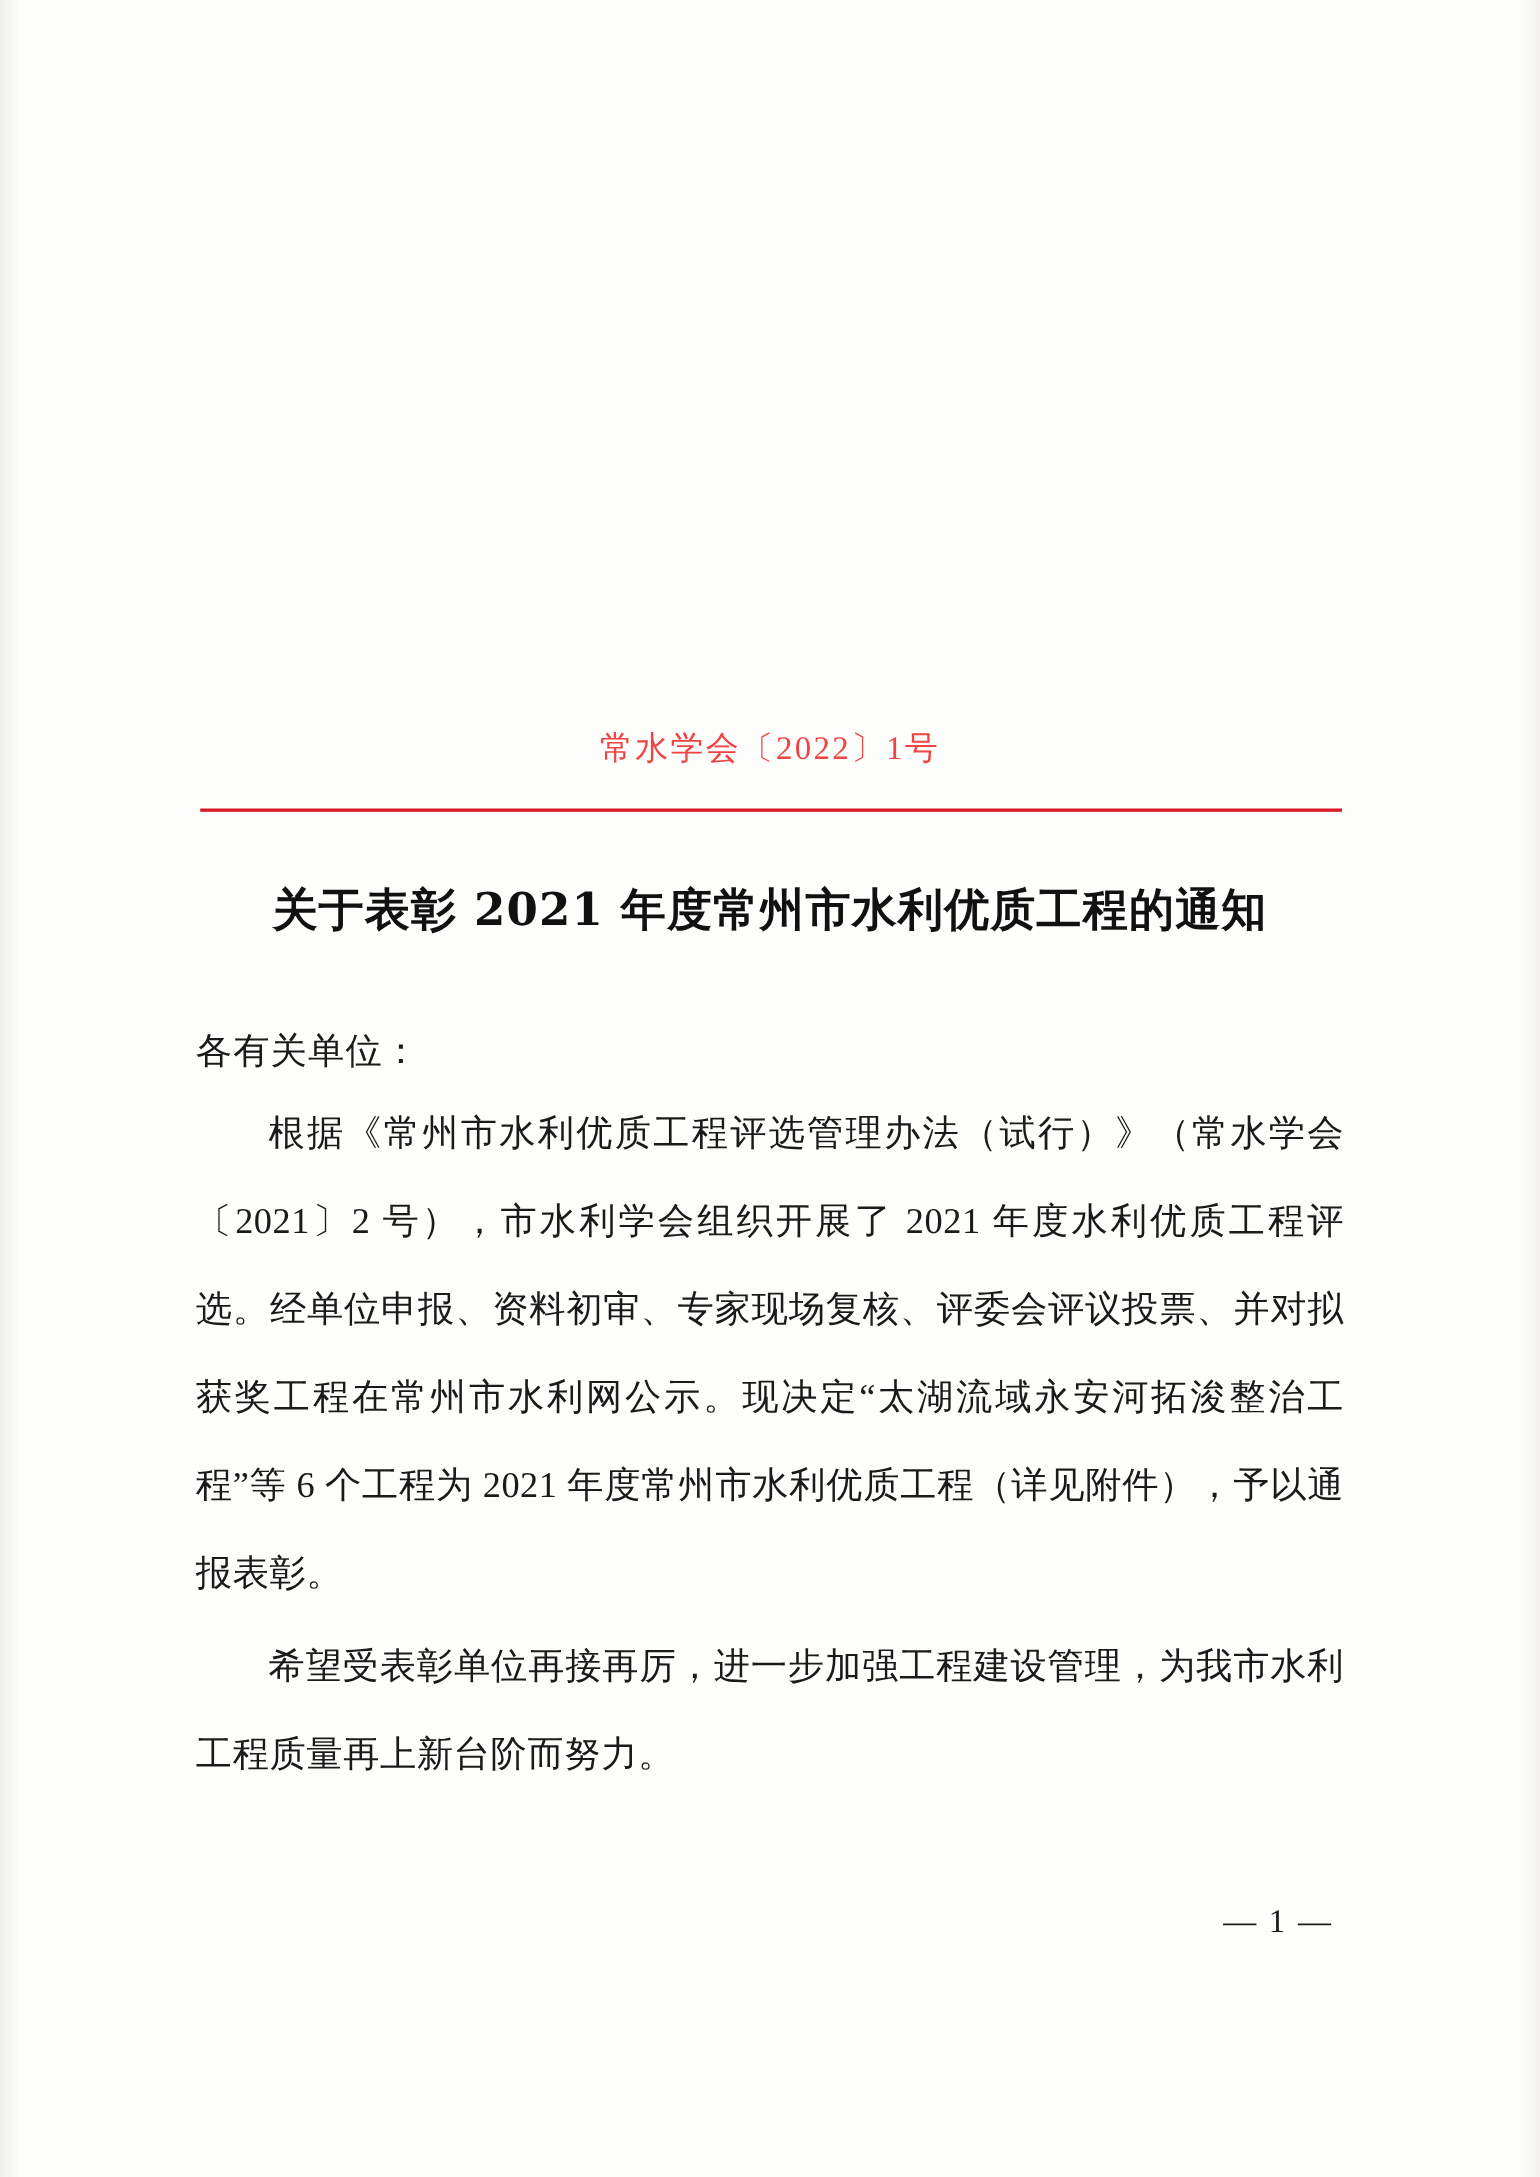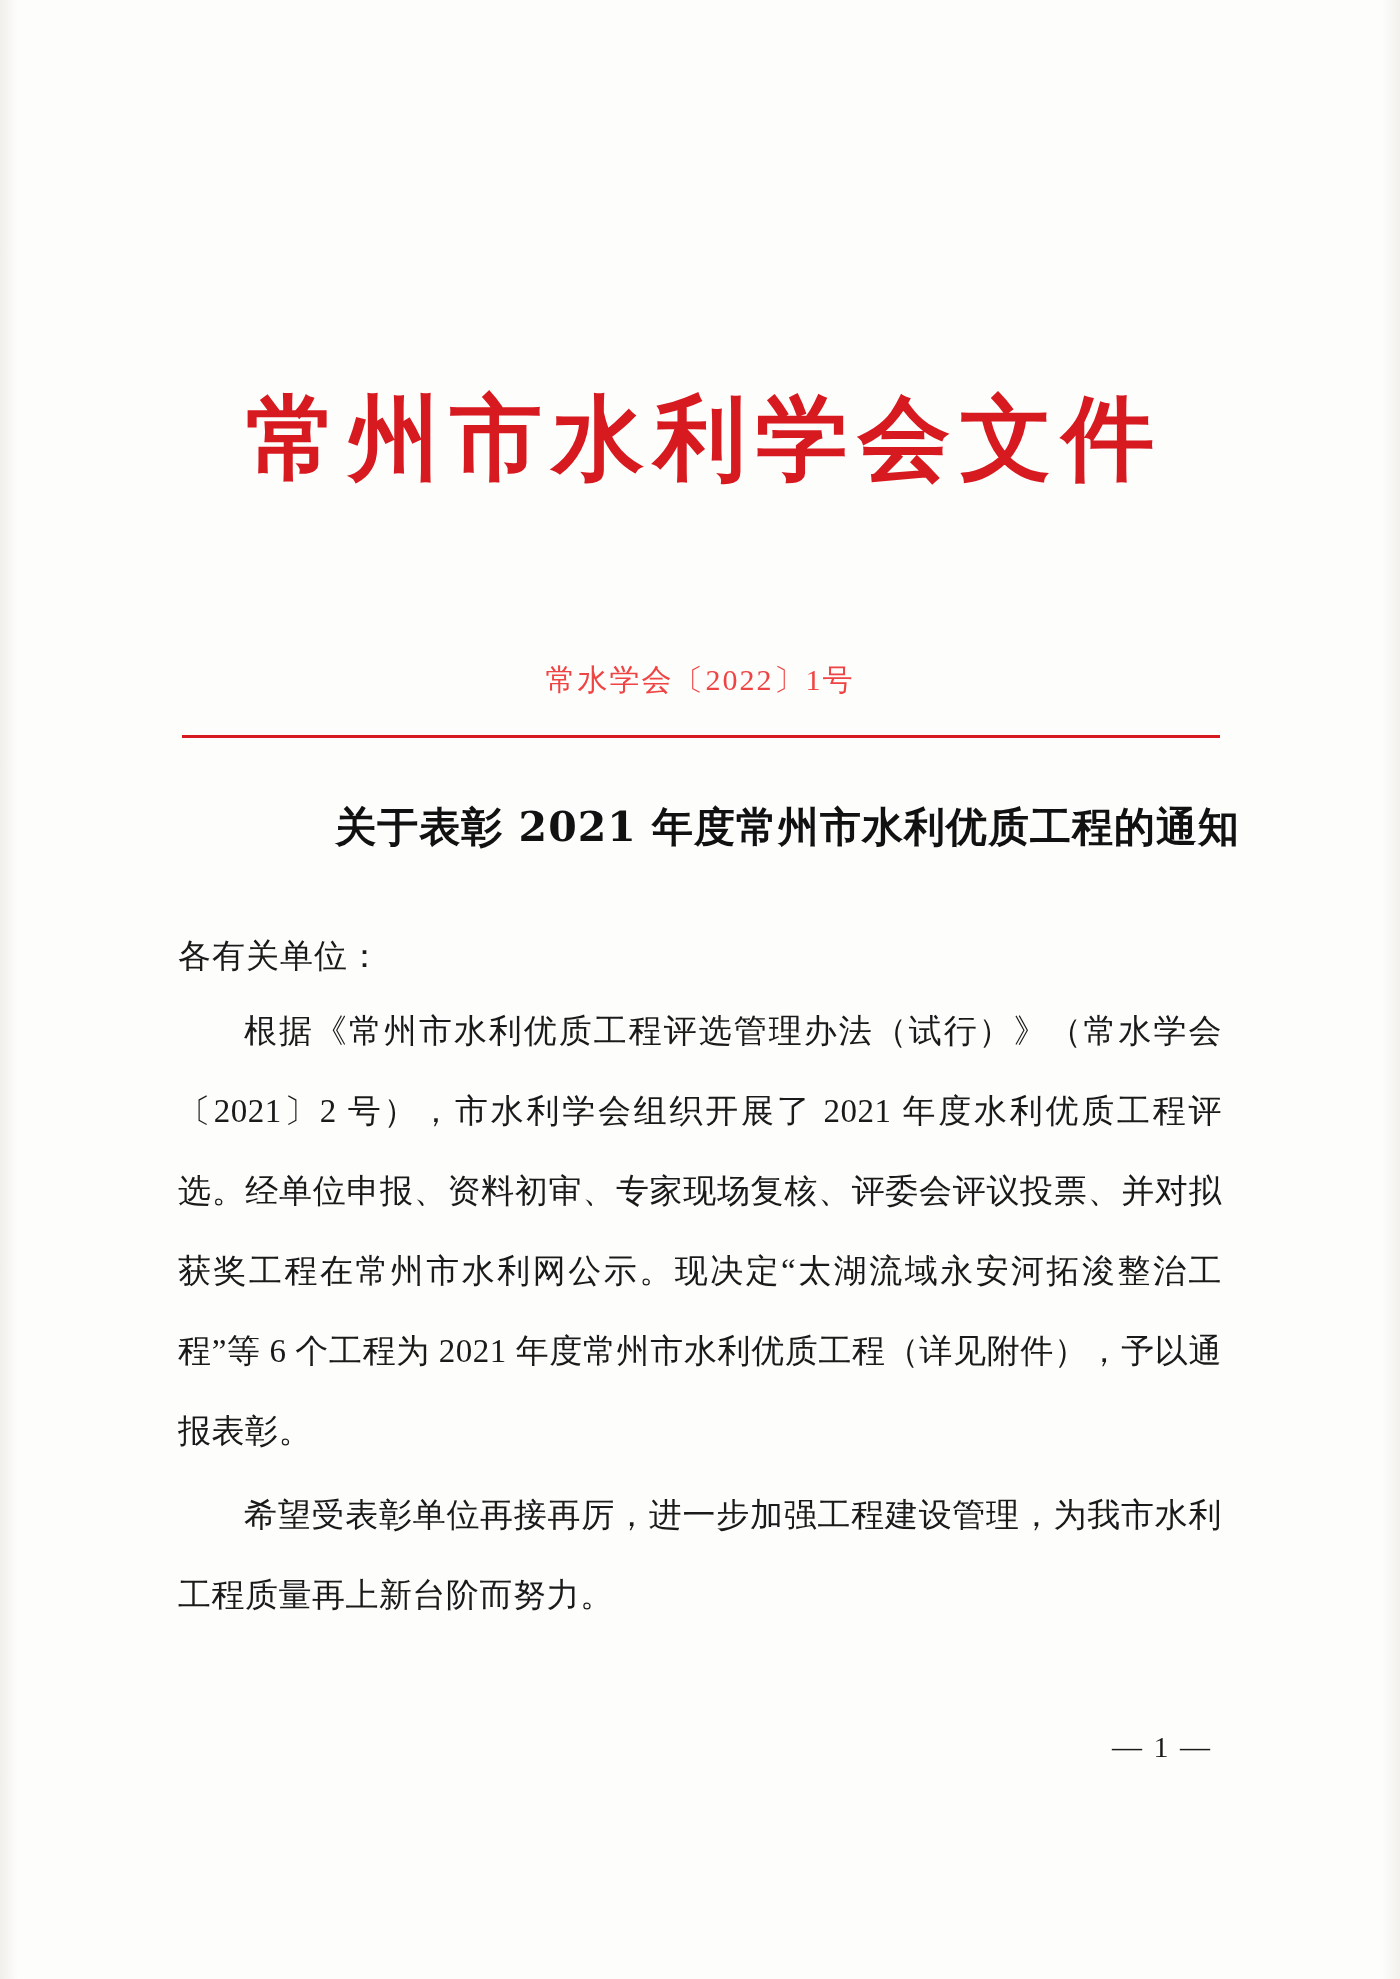--- a/index.html
+++ b/index.html
@@ -71,21 +71,21 @@
     height: 3px;
     background: #d71920;
   }
 
   
   .headline {
     position: absolute;
     left: 0;
     top: 800px;
     width: 1080px;
-    text-align: right;
+    text-align: center;
     font-family: "DejaVu Serif", "Liberation Serif", serif;
     font-weight: bold;
     font-size: 41px;
     letter-spacing: 1px;
     color: #111111;
     white-space: nowrap;
   }
 
   
   .body-block {
@@ -141,23 +141,20 @@
 </style>
 </head>
 <body>
 
 <div class="page">
   <div class="scan-edge-left"></div>
   <div class="scan-edge-right"></div>
 
   <div class="paper-inner">
 
-    <div class="masthead">
-      <div class="masthead-title">常州市水利学会文件</div>
-    </div>
 
     <div class="doc-number">常水学会〔2022〕1号</div>
 
     <div class="red-rule"></div>
 
     <div class="headline">关于表彰 2021 年度常州市水利优质工程的通知</div>
 
     <div class="body-block">
       <div class="salutation">各有关单位：</div>
 

